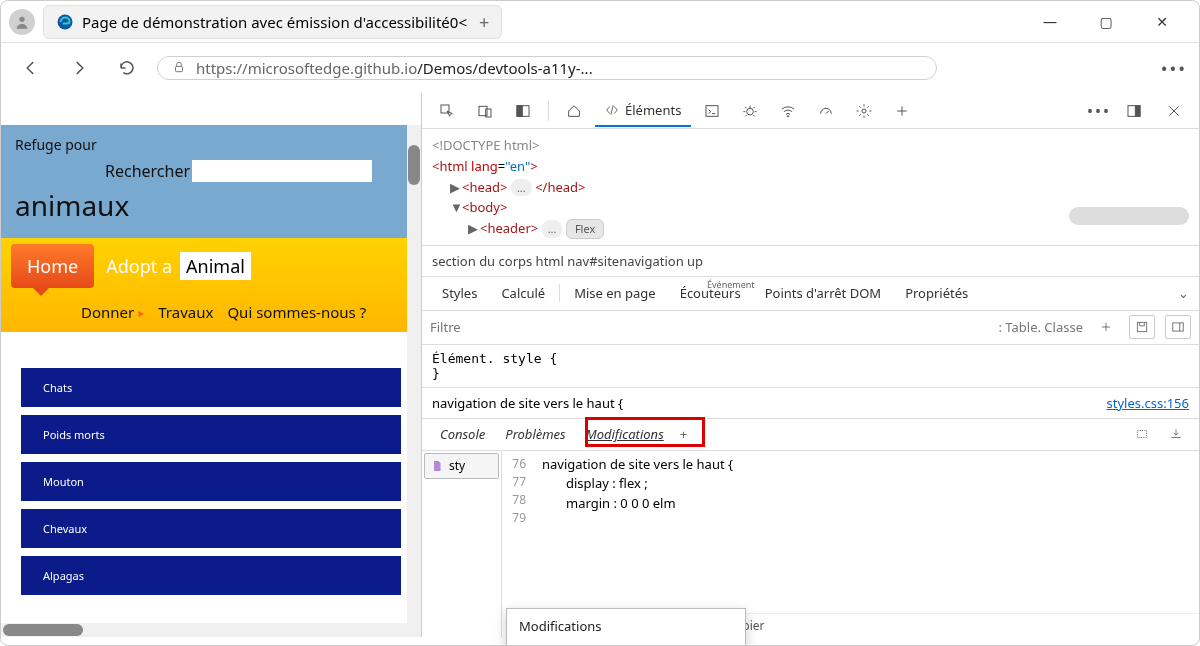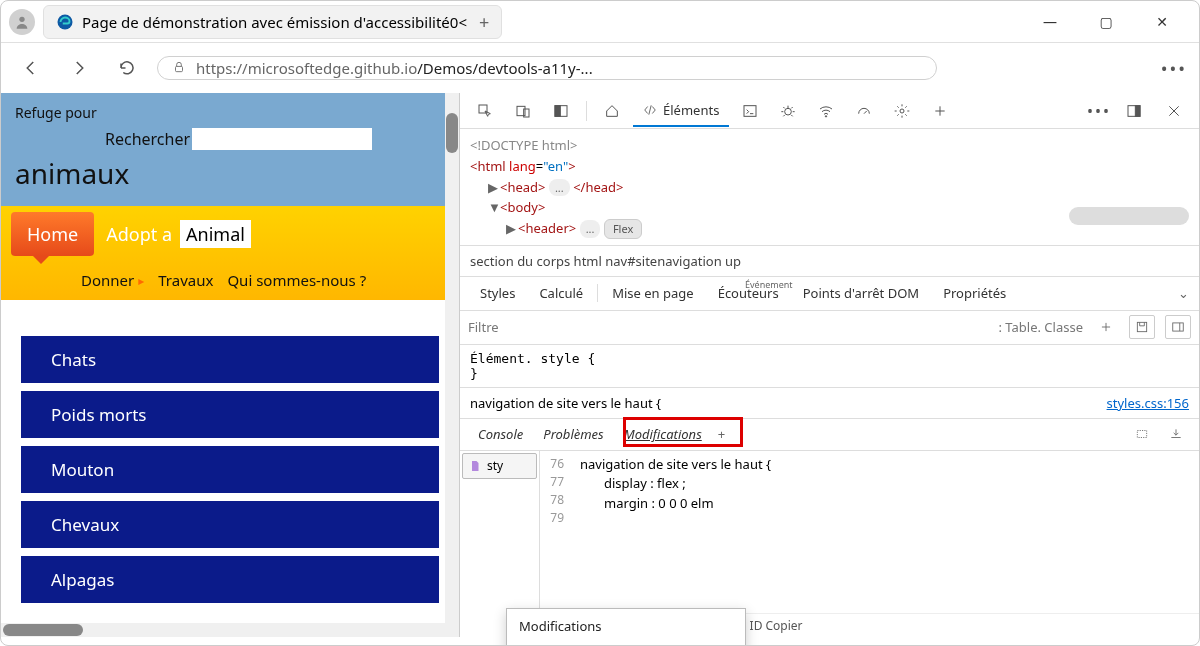--- a/index.html
+++ b/index.html
@@ -22,40 +22,40 @@
 .nav-btn svg { width: 18px; height: 18px; stroke: #555; stroke-width: 2; fill: none; }
 .addr-bar { flex: 1; height: 24px; border: 1px solid #d0d0d0; border-radius: 18px; display: flex; align-items: center; padding: 0 14px; gap: 10px; color: #666; font-size: 15px; max-width: 780px; }
 .addr-lock svg { width: 14px; height: 14px; stroke: #666; fill: none; stroke-width: 1.5; }
 .addr-url-dark { color: #222; }
 .menu-dots { margin-left: auto; font-size: 18px; color: #555; letter-spacing: 2px; }
 
 
 .main { display: flex; height: 544px; position: relative; }
 
 
-.page-col { width: 458px; position: relative; background: #fff; }
+.page-col { width: 420px; position: relative; background: #fff; margin-top: 32px; }
 .page-scroll { position: absolute; right: 0; top: 0; width: 14px; height: 100%; background: #f0f0f0; }
 .page-scroll-thumb { position: absolute; right: 1px; top: 20px; width: 12px; height: 40px; background: #888; border-radius: 6px; }
 .hero { background: #7aa9d0; padding: 10px 14px 14px 14px; }
 .hero-top { font-size: 14px; color: #111; }
 .hero-search { margin-top: 6px; display: flex; align-items: center; }
 .hero-search-label { font-size: 16px; color: #111; margin-left: 90px; }
 .hero-search-input { margin-left: 2px; width: 180px; height: 22px; background: #fff; border: none; }
 .hero-title { font-size: 28px; color: #111; margin-top: 4px; }
 .navbar { background: linear-gradient(#ffd200, #ffb700); padding: 6px 10px 10px 10px; }
 .nav-row1 { display: flex; align-items: center; gap: 12px; }
 .nav-home { position: relative; background: linear-gradient(#ff7a2a, #e64a1a); color: #fff; padding: 10px 16px; border-radius: 4px; font-size: 18px; }
 .nav-home::after { content: ''; position: absolute; bottom: -8px; left: 22px; width: 0; height: 0; border-left: 8px solid transparent; border-right: 8px solid transparent; border-top: 8px solid #e64a1a; }
 .nav-adopt { color: #fff; font-size: 18px; }
 .nav-animal { background: #fff; color: #000; font-size: 18px; padding: 2px 6px; margin-left: -4px; }
 .nav-row2 { display: flex; gap: 14px; margin-top: 14px; font-size: 15px; color: #111; padding-left: 70px; }
 .nav-donner { display: flex; align-items: center; gap: 4px; }
 .nav-arrow { color: #ff6a00; font-size: 12px; }
 .cat-list { padding: 16px 20px; display: flex; flex-direction: column; gap: 8px; margin-top: 20px; }
-.cat-item { background: #0b1b8a; color: #fff; padding: 12px 30px; font-size: 17px; }
+.cat-item { background: #0b1b8a; color: #fff; padding: 12px 22px; font-size: 11px; }
 
 
 .dt { flex: 1; border-left: 1px solid #ccc; display: flex; flex-direction: column; background: #fff; position: relative; overflow: hidden; }
 .dt-toolbar { height: 36px; border-bottom: 1px solid #ddd; display: flex; align-items: center; padding: 0 8px; gap: 4px; }
 .dt-tbtn { width: 34px; height: 28px; display: flex; align-items: center; justify-content: center; color: #555; }
 .dt-tbtn svg { width: 16px; height: 16px; stroke: #555; fill: none; stroke-width: 1.5; }
 .dt-sep { width: 1px; height: 20px; background: #ddd; margin: 0 4px; }
 .dt-tab { padding: 6px 10px; font-size: 13px; color: #333; display: flex; align-items: center; gap: 6px; }
 .dt-tab.active { border-bottom: 2px solid #0078d4; }
 .dt-tab svg { width: 14px; height: 14px; stroke: #555; fill: none; stroke-width: 1.5; }

